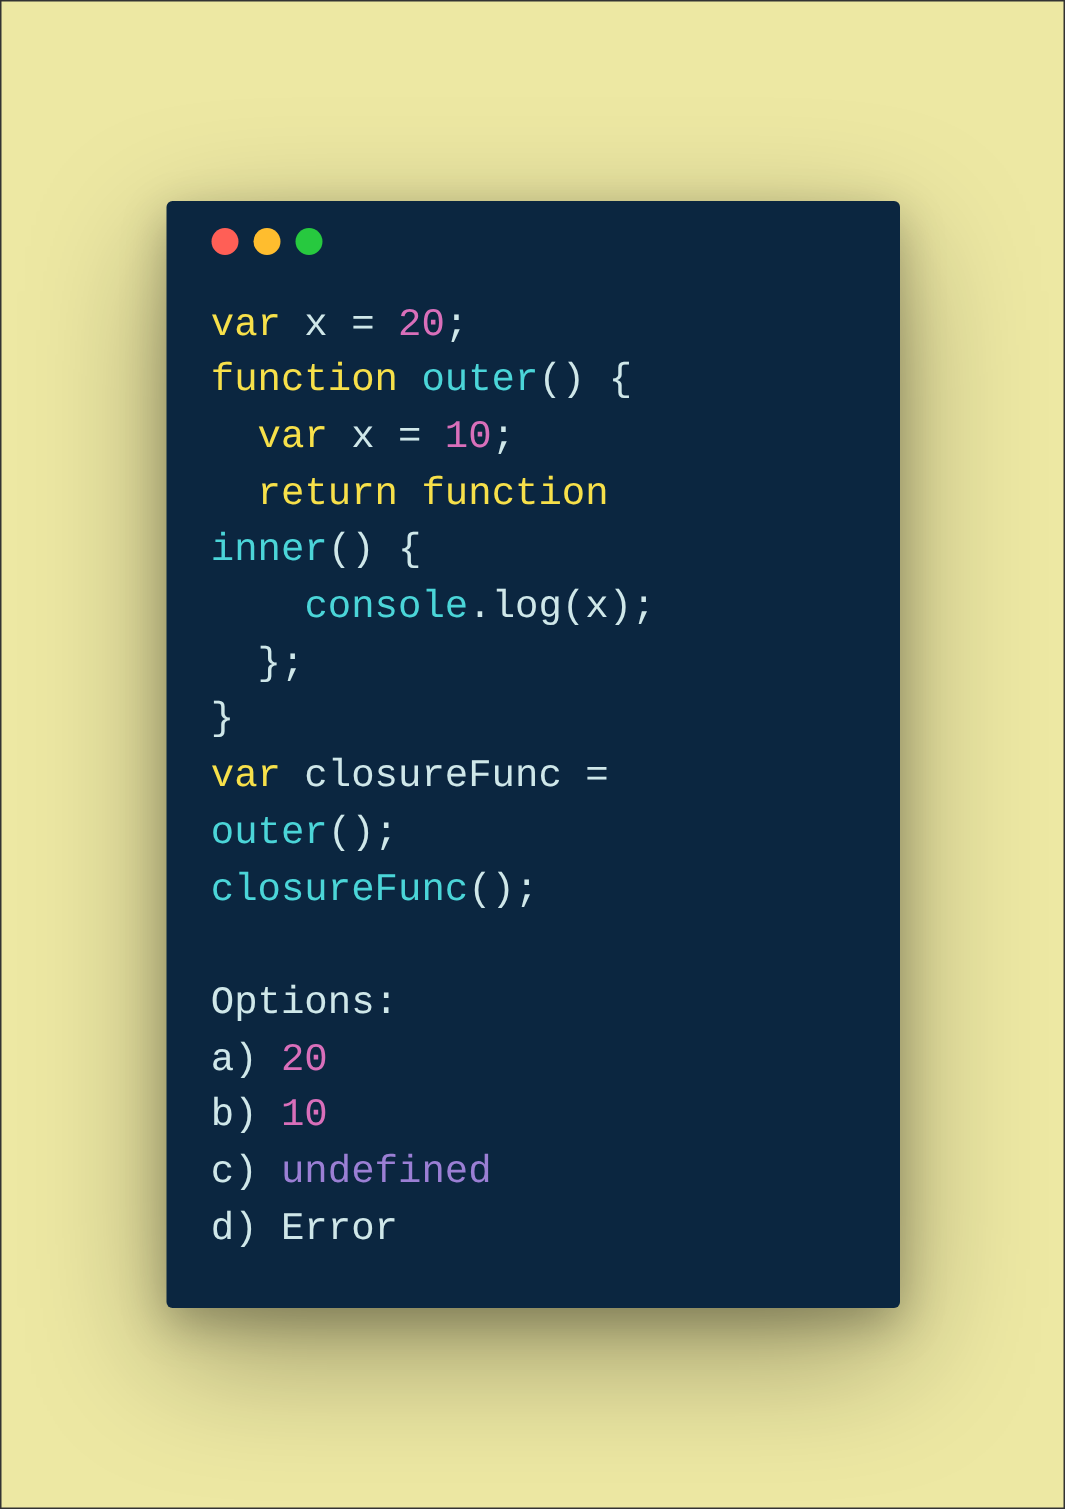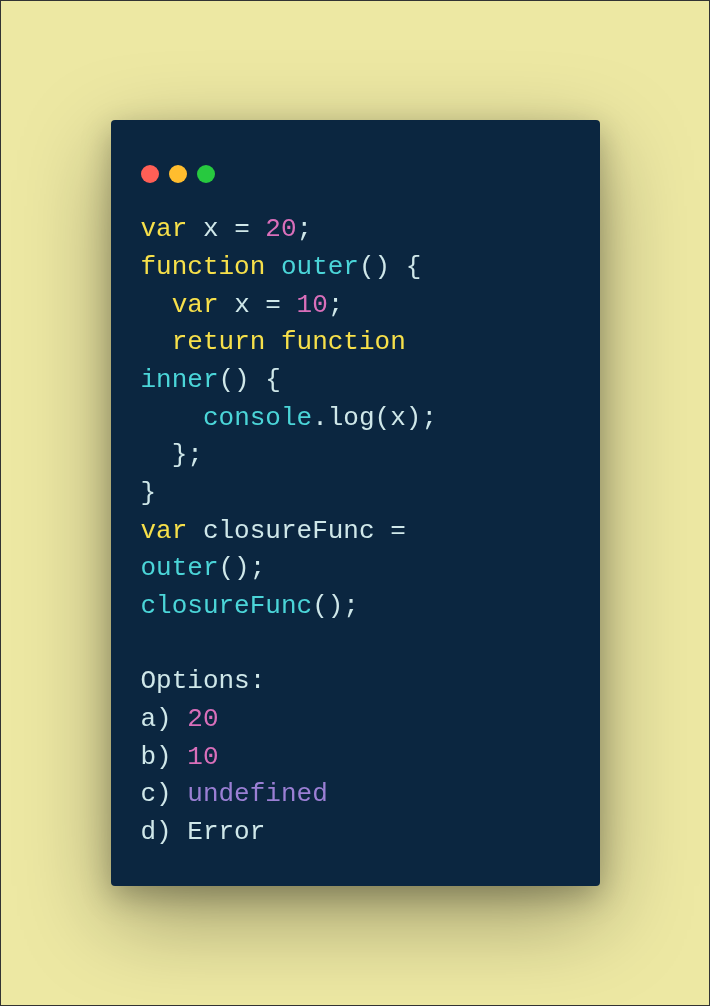--- a/index.html
+++ b/index.html
@@ -13,21 +13,21 @@
       background: #ede8a3;
       display: flex;
       align-items: center;
       justify-content: center;
       border: 1px solid #333;
     }
     .terminal-window {
       width: 489px;
       background: #0b2640;
       border-radius: 4px;
-      padding: 45px 30px 34px 30px;
+      padding: 18px 30px 34px 30px;
       box-shadow: 0 30px 90px rgba(0,0,0,0.35), 0 10px 30px rgba(0,0,0,0.25);
     }
     .titlebar {
       display: flex;
       gap: 10px;
       margin-bottom: 28px;
     }
     .dot {
       width: 18px;
       height: 18px;

